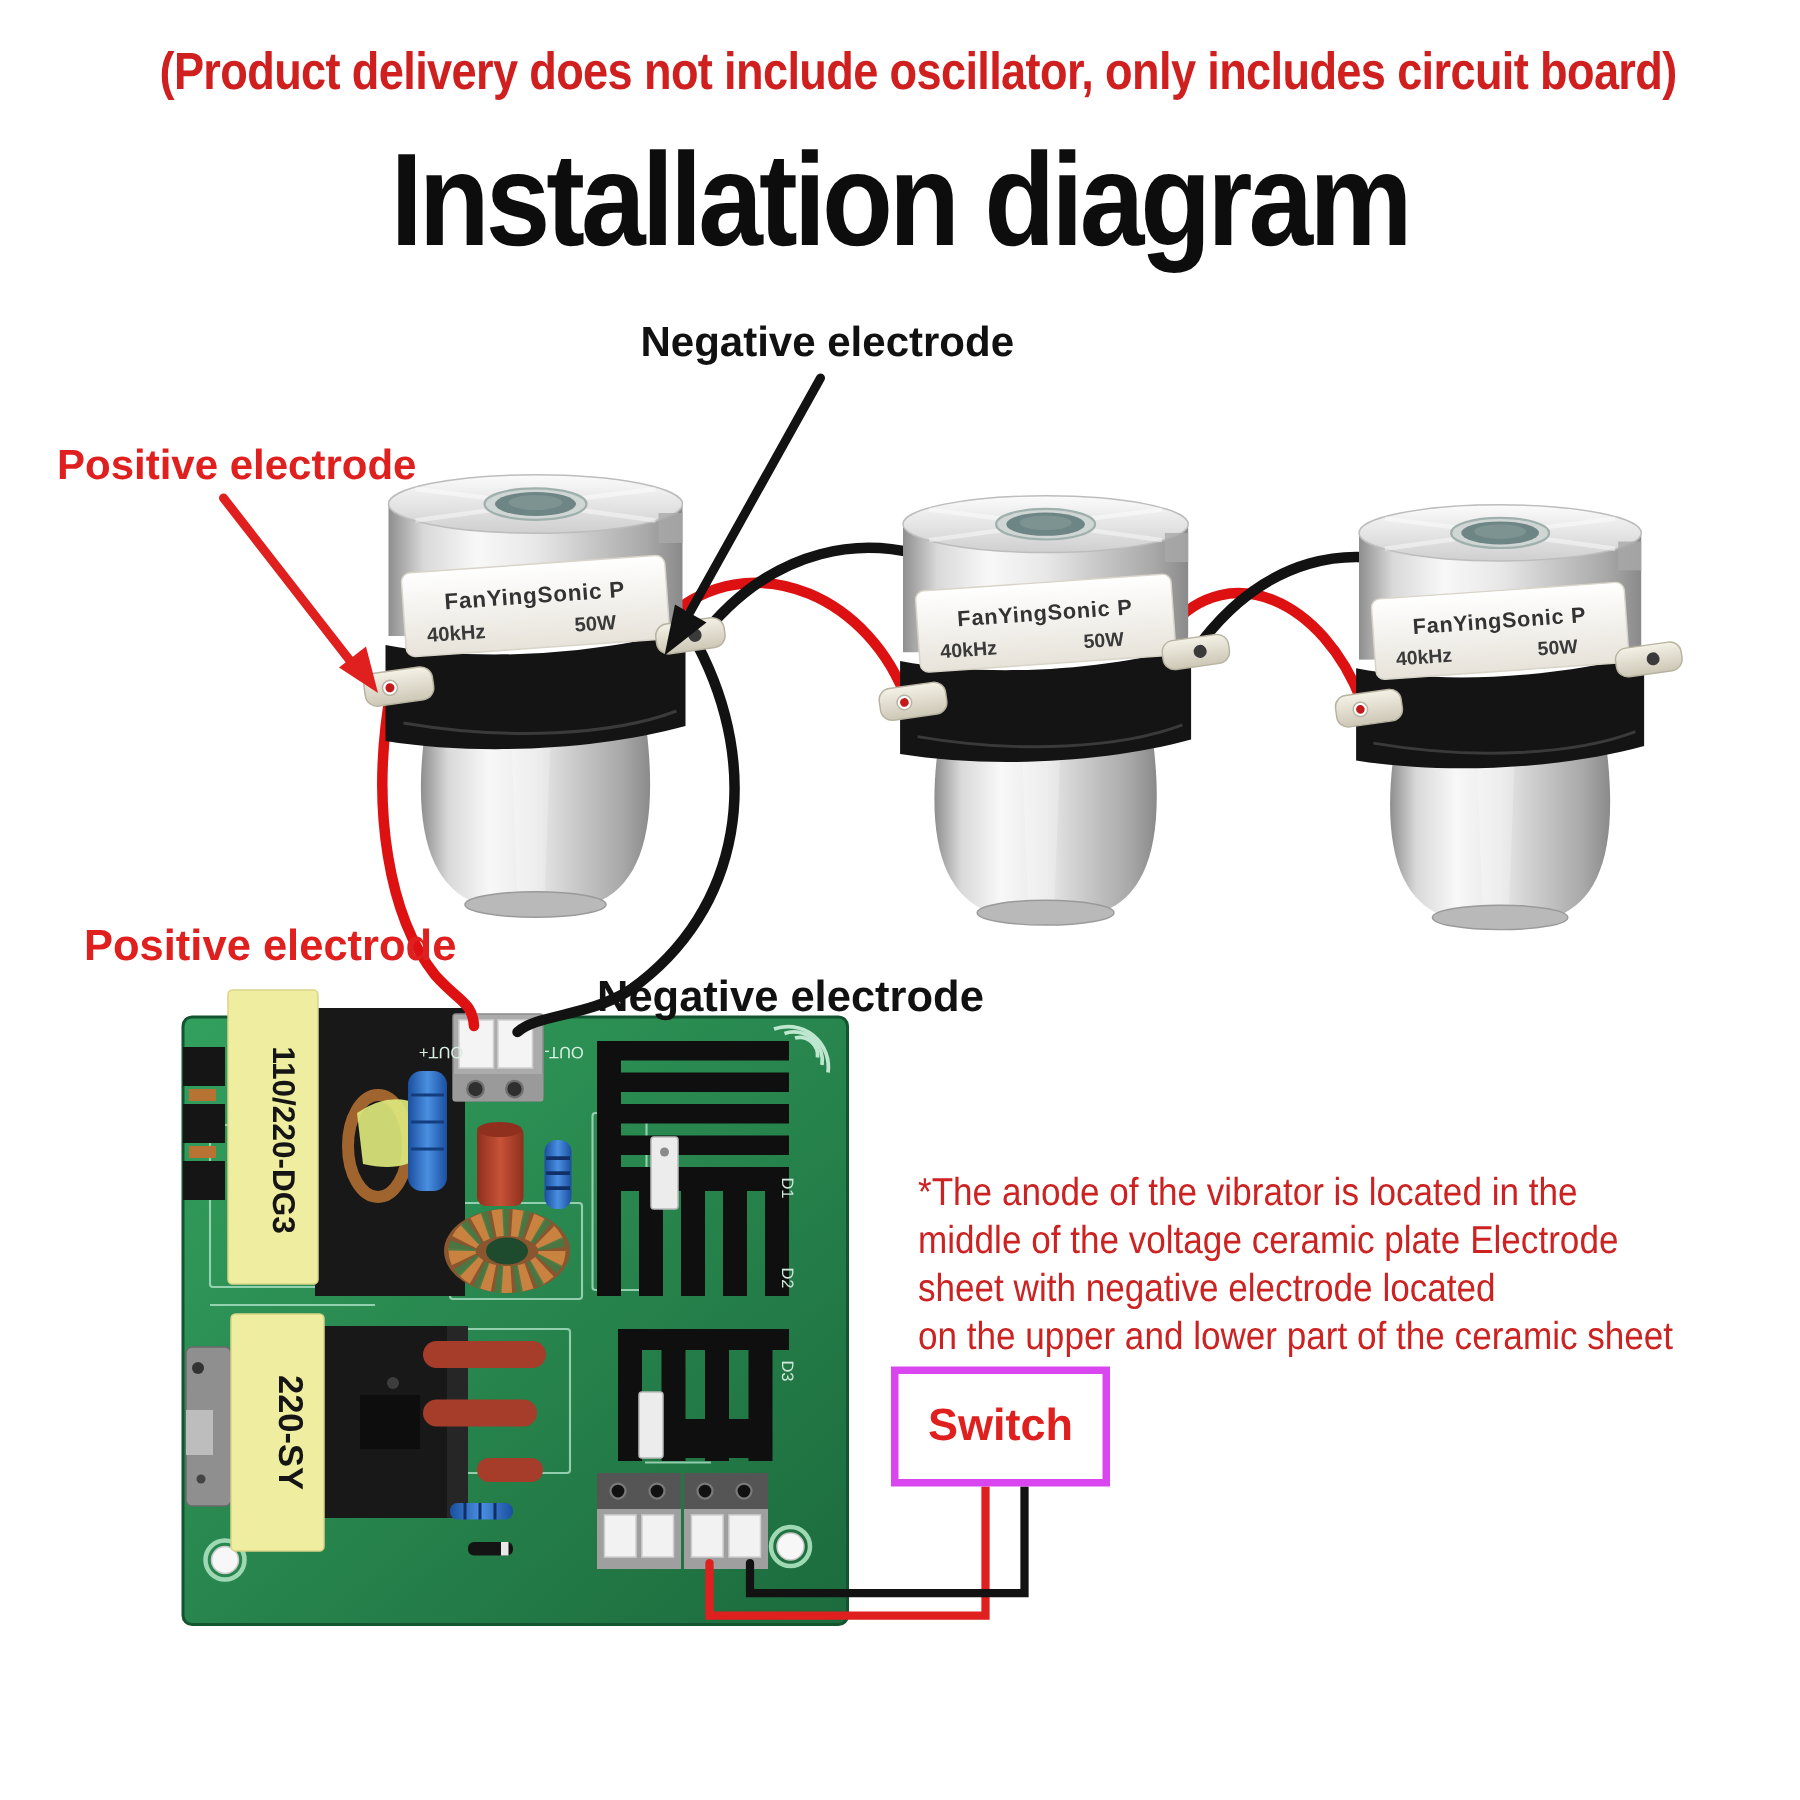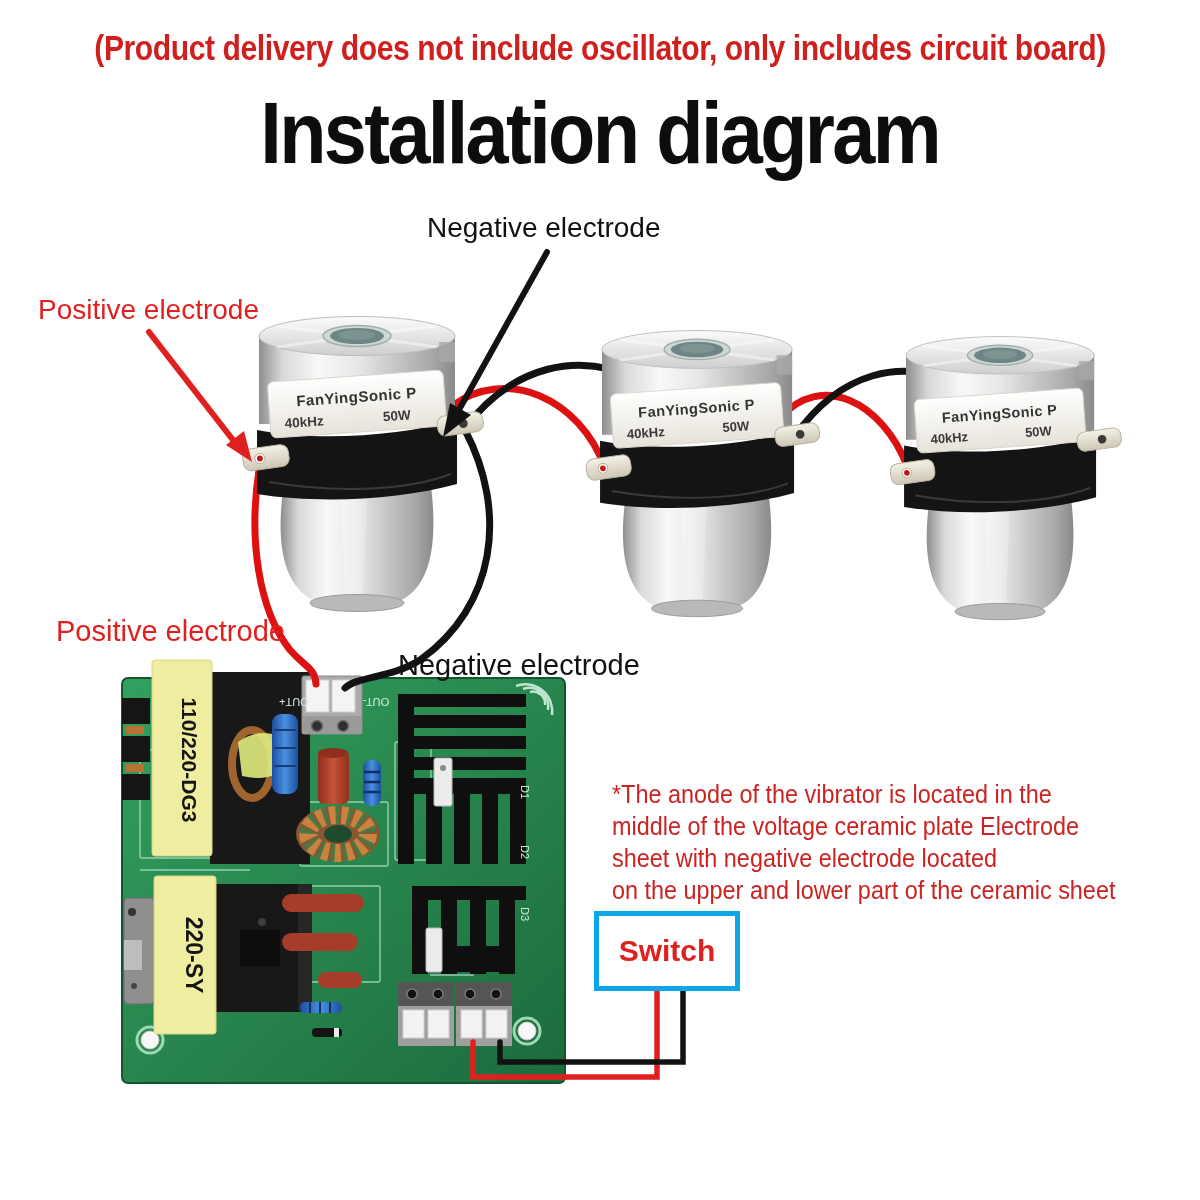--- a/index.html
+++ b/index.html
@@ -1,34 +1,34 @@
 <!DOCTYPE html>
 <html><head>
 <meta charset="utf-8">
 <style>
   html,body{margin:0;padding:0;background:#ffffff;}
   .stage{position:relative;width:1200px;height:1200px;background:#ffffff;overflow:hidden;
          font-family:"Liberation Sans", sans-serif;}
   .stage svg{position:absolute;left:0;top:0;}
   .txt{position:absolute;white-space:nowrap;}
-  .disclaimer{left:0;top:28px;width:1200px;text-align:center;font-size:35px;font-weight:700;
+  .disclaimer{left:0;top:28px;width:1200px;text-align:right;font-size:35px;font-weight:700;
               color:#d01f1f;letter-spacing:-0.5px;}
   .squeeze{display:inline-block;transform:scaleX(0.86);transform-origin:50% 50%;}
   .title{left:0;top:82px;width:1200px;text-align:center;font-size:88px;font-weight:700;
          color:#0d0d0d;letter-spacing:-3px;}
   .title .squeeze{transform:scaleX(0.88);}
-  .lbl{font-weight:400;font-size:28px;text-align:center;}
+  .lbl{font-weight:700;font-size:28px;text-align:center;}
   .neg-top{left:427px;top:212px;color:#111;}
   .pos-left{left:38px;top:294px;color:#e01f1f;}
   .pos-bottom{left:56px;top:615px;color:#e01f1f;font-size:29px;}
   .neg-bottom{left:398px;top:649px;color:#111;font-size:29px;}
   .note{left:612px;top:730px;color:#cc2222;font-size:26px;line-height:32px;margin-top:48px;}
   .note div{transform:scaleX(0.9);transform-origin:0 0;white-space:nowrap;}
   .switch-box{left:594px;top:911px;width:146px;height:80px;background:#ffffff;
-              border:5px solid #0ea5e9;box-sizing:border-box;display:flex;
+              border:5px solid #d946ef;box-sizing:border-box;display:flex;
               align-items:center;justify-content:center;font-size:30px;font-weight:700;
               color:#e01f1f;}
 </style>
 </head>
 <body>
 
 <div class="stage">
 
 <svg width="1200" height="1200" viewBox="0 0 1200 1200">
   <defs>

